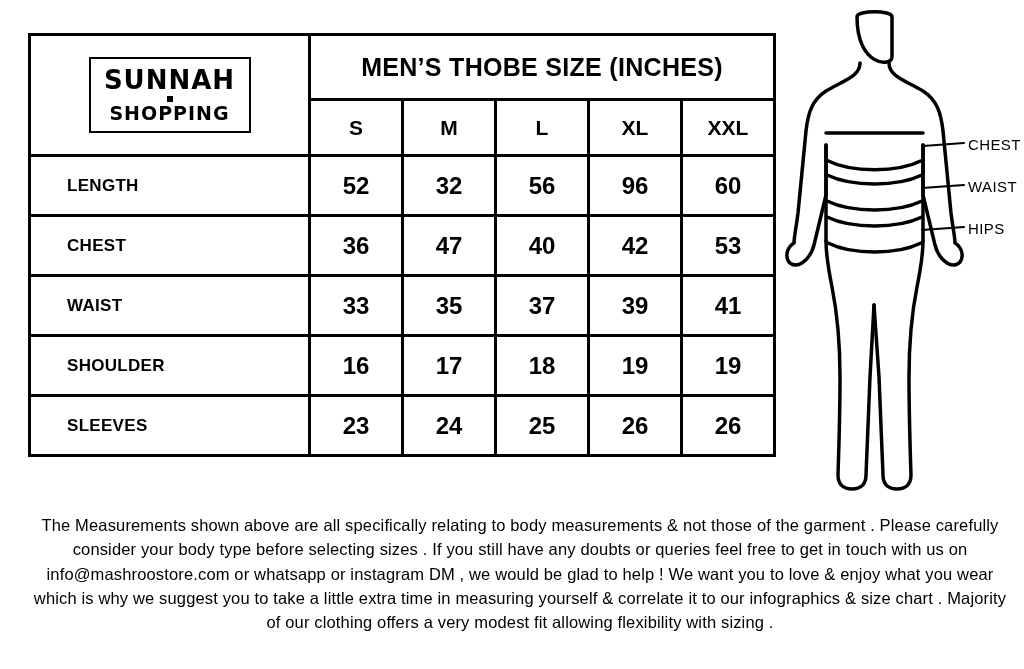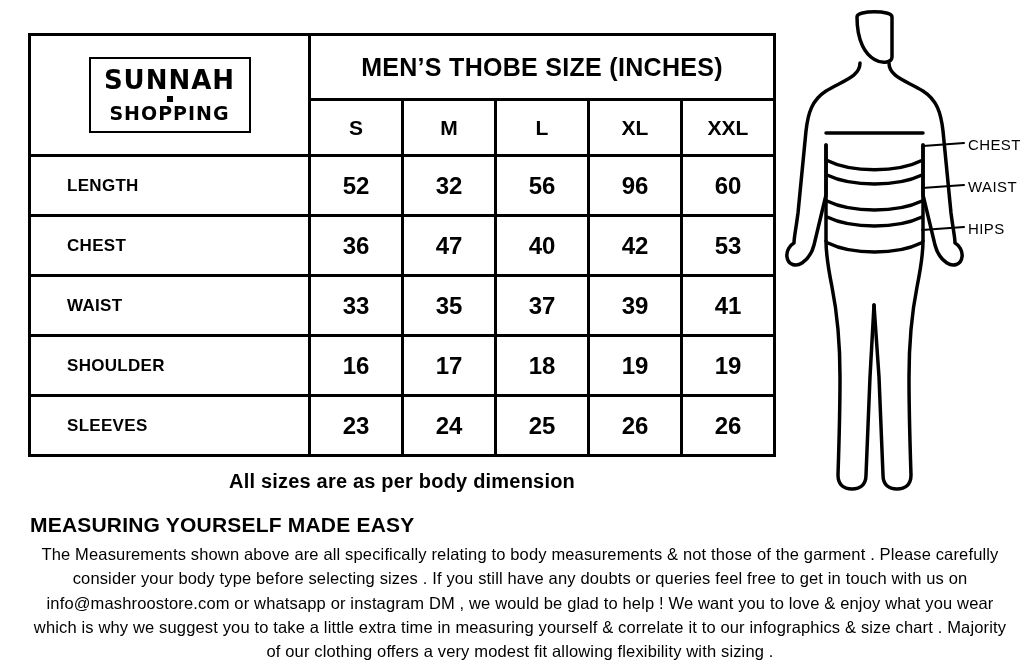--- a/index.html
+++ b/index.html
@@ -217,21 +217,20 @@
         <td class="row-label">SLEEVES</td>
         <td class="cell-val">23</td>
         <td class="cell-val">24</td>
         <td class="cell-val">25</td>
         <td class="cell-val">26</td>
         <td class="cell-val">26</td>
       </tr>
     </tbody>
   </table>
 
-  <div class="chart-note">All sizes are as per body dimension</div>
 </div>
 
 <div class="figure-wrap">
   <svg width="242" height="500" viewBox="0 0 242 500">
     <g fill="none" stroke="#000" stroke-width="3.5" stroke-linejoin="round" stroke-linecap="round">
 
       <path d="M75 12 C75 5, 110 5, 110 12 L110 52 C110 62, 75 62, 75 12 Z"></path>
 
       <path d="M78 58
                C78 72, 60 76, 44 86
@@ -287,15 +286,14 @@
       <path d="M140 183 L182 180" stroke-width="2"></path>
       <path d="M140 225 L182 222" stroke-width="2"></path>
     </g>
   </svg>
   <div class="fig-label chest">CHEST</div>
   <div class="fig-label waist">WAIST</div>
   <div class="fig-label hips">HIPS</div>
 </div>
 
 <div class="bottom">
-  <h2>MEASURING YOURSELF MADE EASY</h2>
   <p>The Measurements shown above are all specifically relating to body measurements &amp; not those of the garment . Please carefully consider your body type before selecting sizes . If you still have any doubts or queries feel free to get in touch with us on info@mashroostore.com or whatsapp or instagram DM , we would be glad to help ! We want you to love &amp; enjoy what you wear which is why we suggest you to take a little extra time in measuring yourself &amp; correlate it to our infographics &amp; size chart . Majority of our clothing offers a very modest fit allowing flexibility with sizing .</p>
 </div>
 
 </body></html>

